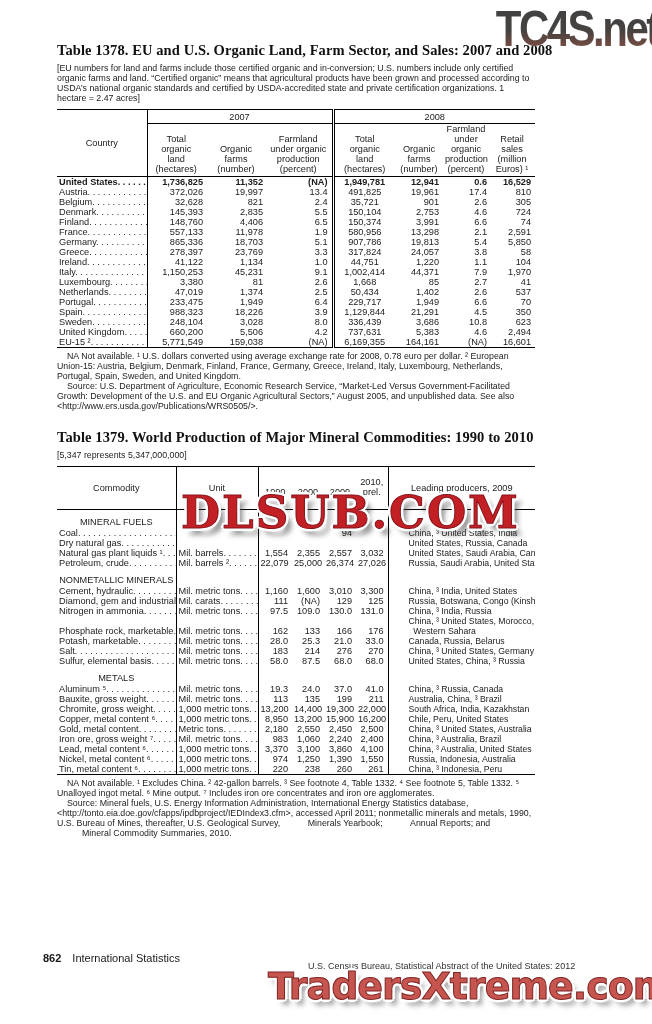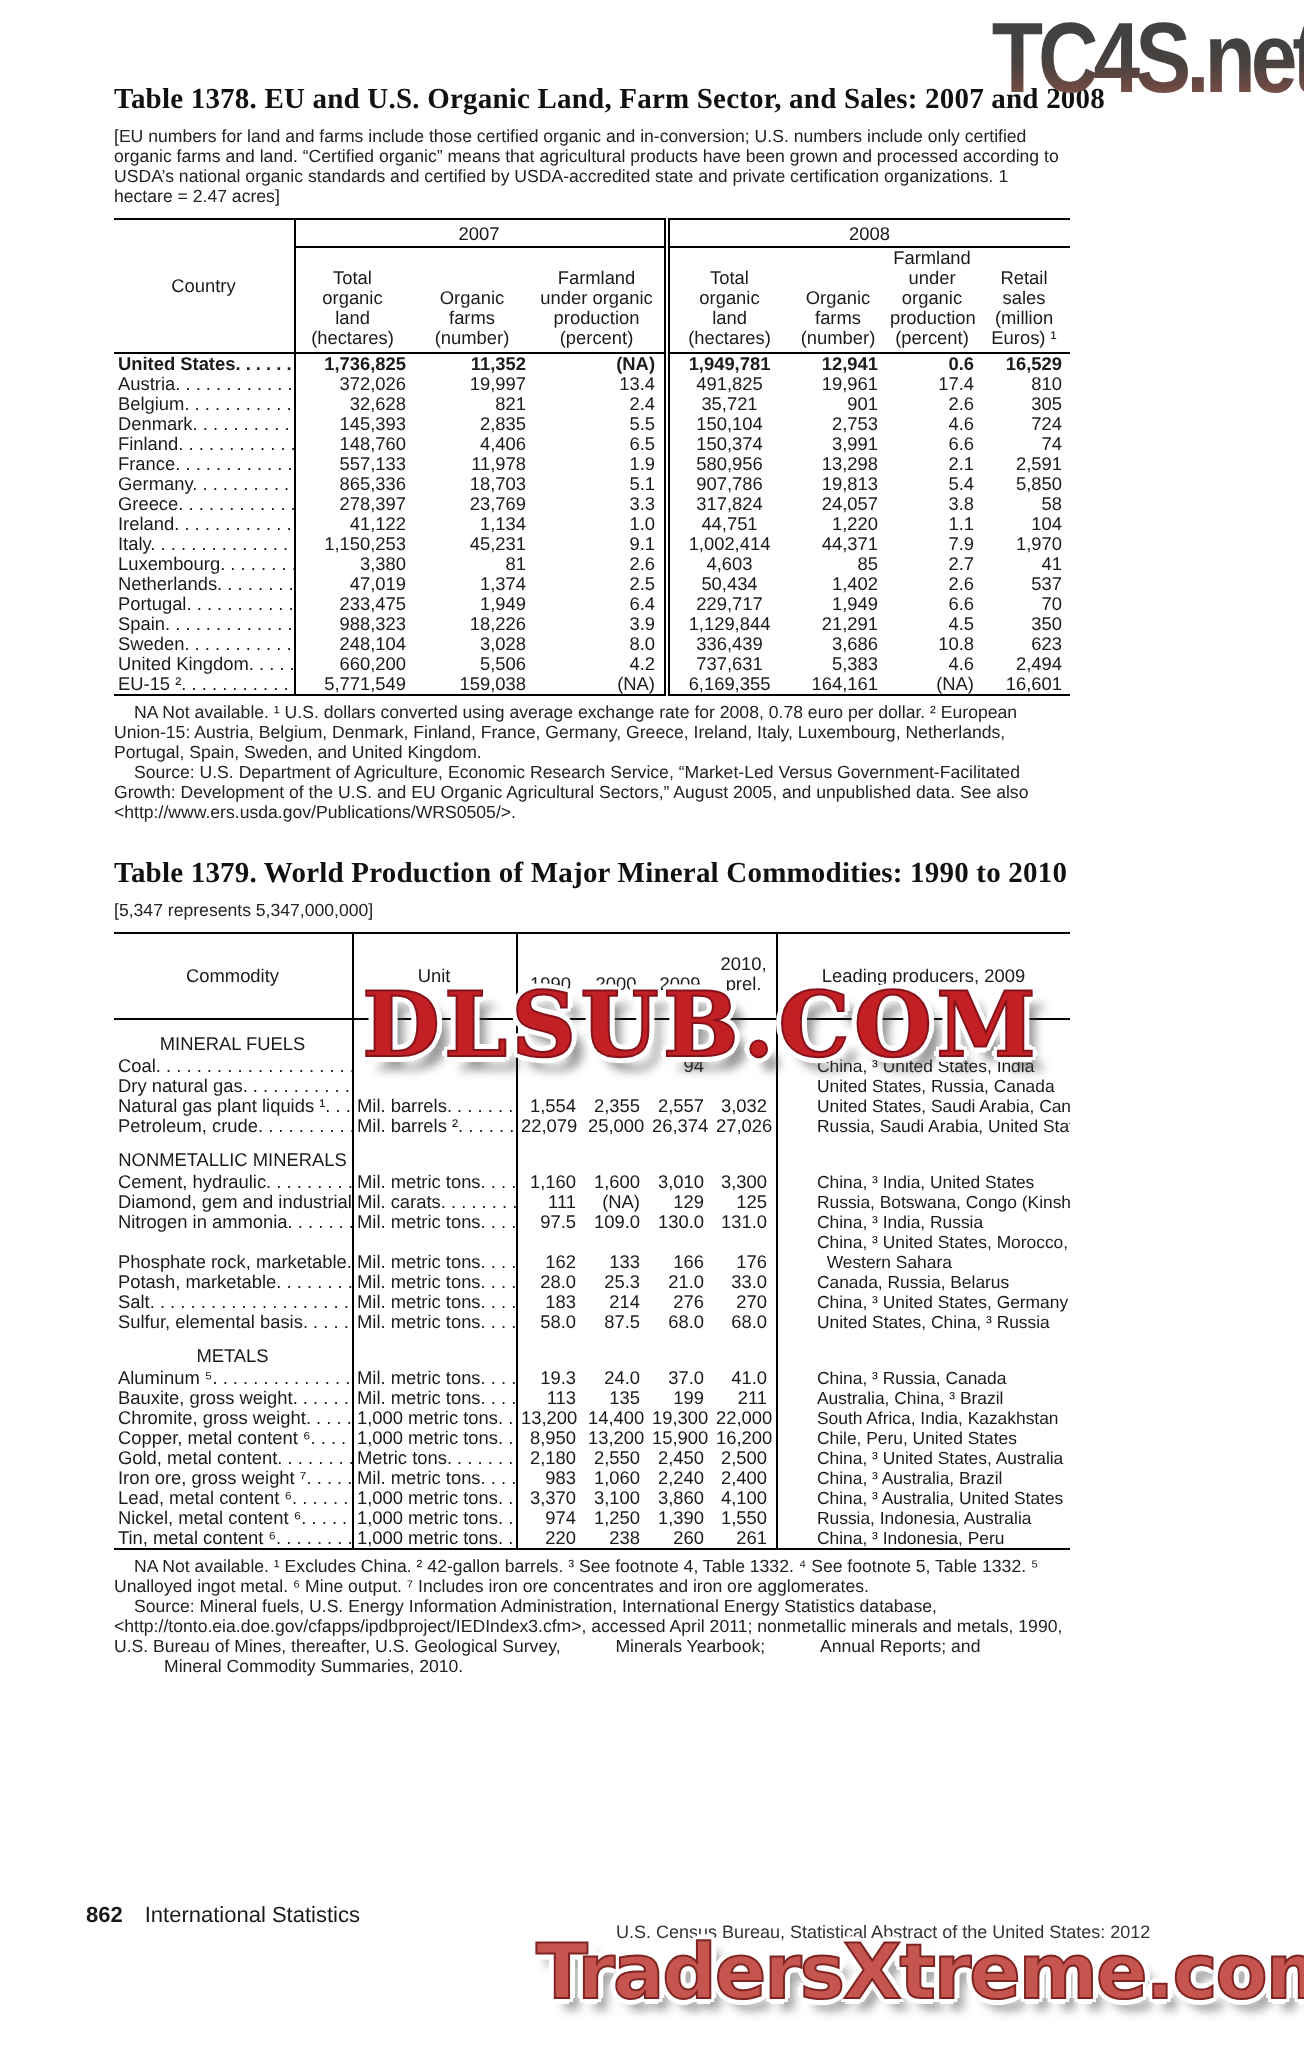--- a/index.html
+++ b/index.html
@@ -211,21 +211,21 @@
             <td class="num bld">1,002,414</td>
             <td class="num">44,371</td>
             <td class="num">7.9</td>
             <td class="num">1,970</td>
           </tr>
           <tr>
             <td class="lbl">Luxembourg<span class="leader">. . . . . . . . . . . . . . . . . . . . . . . . . . . . . . . . . . . . . . . . . . . .</span></td>
             <td class="num bl">3,380</td>
             <td class="num">81</td>
             <td class="num">2.6</td>
-            <td class="num bld">4,603</td>
+            <td class="num bld">1,668</td>
             <td class="num">85</td>
             <td class="num">2.7</td>
             <td class="num">41</td>
           </tr>
           <tr>
             <td class="lbl">Netherlands<span class="leader">. . . . . . . . . . . . . . . . . . . . . . . . . . . . . . . . . . . . . . . . . . . .</span></td>
             <td class="num bl">47,019</td>
             <td class="num">1,374</td>
             <td class="num">2.5</td>
             <td class="num bld">50,434</td>

